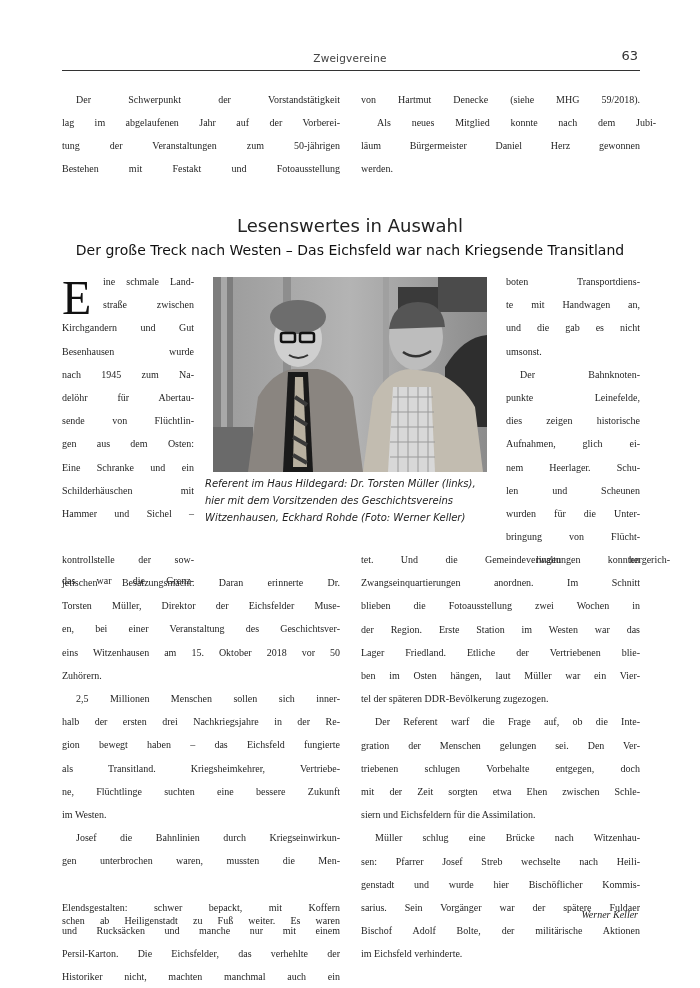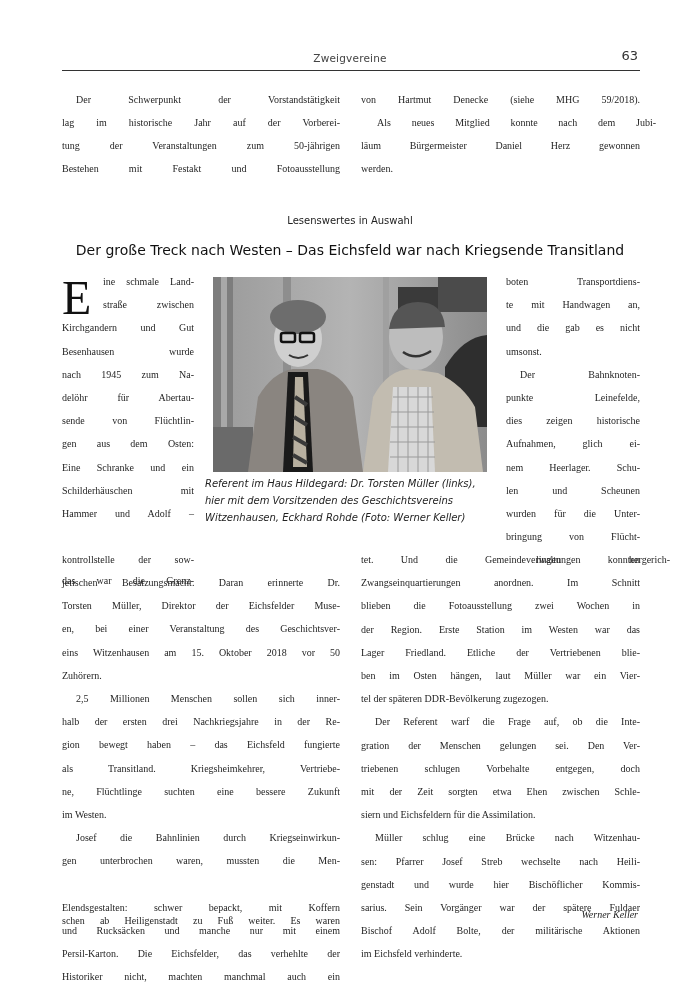--- a/index.html
+++ b/index.html
@@ -4,37 +4,37 @@
 <style>
   html, body { margin: 0; padding: 0; background: #ffffff; }
   body { width: 700px; height: 988px; position: relative; overflow: hidden; color: #1f1f1f; }
   .serif { font-family: "Liberation Serif", "DejaVu Serif", serif; font-size: 10px; margin-left: 36px; }
   .sans { font-family: "DejaVu Sans", "Liberation Sans", sans-serif; }
   .running-head { position: absolute; top: 52px; left: 0; width: 700px; text-align: center; font-size: 10.5px; color: #444; letter-spacing: 0.2px; }
   .page-num { position: absolute; top: 48px; right: 62px; font-size: 13px; color: #333; }
   .head-rule { position: absolute; top: 70px; left: 62px; width: 578px; height: 1px; background: #333; }
   .ln { position: absolute; white-space: nowrap; line-height: 23px; height: 23px; }
   .j { text-align: justify; text-align-last: justify; }
-  .section-label { position: absolute; top: 215px; left: 0; width: 700px; text-align: center; font-size: 10px; color: #222; }
+  .section-label { position: absolute; top: 215px; left: 0; width: 700px; text-align: center; font-size: 18px; color: #222; }
   .article-title { position: absolute; top: 242px; left: 0; width: 700px; text-align: center; font-size: 14px; color: #111; }
   .dropcap { position: absolute; left: 62px; top: 276px; font-family: "Liberation Serif", serif; font-size: 48px; line-height: 44px; color: #111; }
   .photo { position: absolute; left: 213px; top: 277px; width: 274px; height: 195px; background: #8a8a8a; overflow: hidden; }
   .caption { position: absolute; left: 205px; width: 290px; text-align: left; font-style: italic; font-size: 10px; color: #222; }
   .sig { position: absolute; right: 62px; top: 909px; font-style: italic; }
 </style>
 </head>
 <body>
 
 <div class="running-head sans">Zweigvereine</div>
 <div class="page-num sans">63</div>
 <div class="head-rule"></div>
 
 <div class="serif">
   <div class="ln j" style="left:76px;width:264px;top:88px;">Der Schwerpunkt der Vorstandstätigkeit</div>
-  <div class="ln j" style="left:62px;width:278px;top:111px;">lag im historische Jahr auf der Vorberei-</div>
+  <div class="ln j" style="left:62px;width:278px;top:111px;">lag im abgelaufenen Jahr auf der Vorberei-</div>
   <div class="ln j" style="left:62px;width:278px;top:134px;">tung der Veranstaltungen zum 50-jährigen</div>
   <div class="ln j" style="left:62px;width:278px;top:157px;">Bestehen mit Festakt und Fotoausstellung</div>
 </div>
 <div class="serif">
   <div class="ln j" style="left:361px;width:279px;top:88px;">von Hartmut Denecke (siehe MHG 59/2018).</div>
   <div class="ln j" style="left:377px;width:279px;top:111px;">Als neues Mitglied konnte nach dem Jubi-</div>
   <div class="ln j" style="left:361px;width:279px;top:134px;">läum Bürgermeister Daniel Herz gewonnen</div>
   <div class="ln" style="left:361px;top:157px;">werden.</div>
 </div>
 
@@ -47,21 +47,21 @@
     <div class="ln j" style="left: 103px; top: 270px; width: 91px;">ine schmale Land-</div>
     <div class="ln j" style="left: 103px; top: 293.2px; width: 91px;">straße zwischen</div>
     <div class="ln j" style="left: 62px; top: 316.4px; width: 132px;">Kirchgandern und Gut</div>
     <div class="ln j" style="left: 62px; top: 339.6px; width: 132px;">Besenhausen wurde</div>
     <div class="ln j" style="left: 62px; top: 362.8px; width: 132px;">nach 1945 zum Na-</div>
     <div class="ln j" style="left: 62px; top: 386px; width: 132px;">delöhr für Abertau-</div>
     <div class="ln j" style="left: 62px; top: 409.2px; width: 132px;">sende von Flüchtlin-</div>
     <div class="ln j" style="left: 62px; top: 432.4px; width: 132px;">gen aus dem Osten:</div>
     <div class="ln j" style="left: 62px; top: 455.6px; width: 132px;">Eine Schranke und ein</div>
     <div class="ln j" style="left: 62px; top: 478.8px; width: 132px;">Schilderhäuschen mit</div>
-    <div class="ln j" style="left: 62px; top: 502px; width: 132px;">Hammer und Adolf –</div>
+    <div class="ln j" style="left: 62px; top: 502px; width: 132px;">Hammer und Sichel –</div>
     <div class="ln j" style="left: 62px; top: 525.2px; width: 132px; margin-top: 44px;">das war die Grenz-</div>
     <div class="ln j" style="left: 62px; top: 548.4px; width: 132px;">kontrollstelle der sow-</div>
   </div>
 
 <div class="serif" id="wrapRight">
     <div class="ln j" style="left: 506px; top: 270px; width: 134px;">boten Transportdiens-</div>
     <div class="ln j" style="left: 506px; top: 293.2px; width: 134px;">te mit Handwagen an,</div>
     <div class="ln j" style="left: 506px; top: 316.4px; width: 134px;">und die gab es nicht</div>
     <div class="ln" style="left: 506px; top: 339.6px; width: 134px;">umsonst.</div>
     <div class="ln j" style="left: 520px; top: 362.8px; width: 120px;">Der Bahnknoten-</div>

